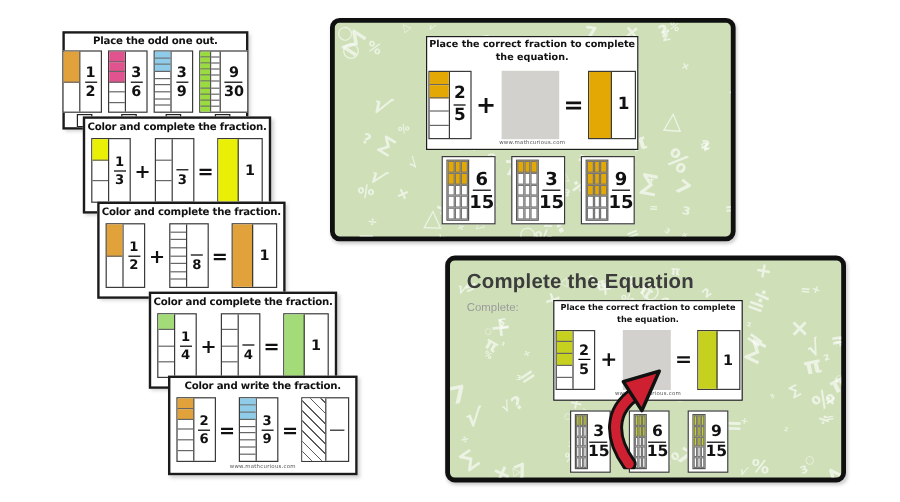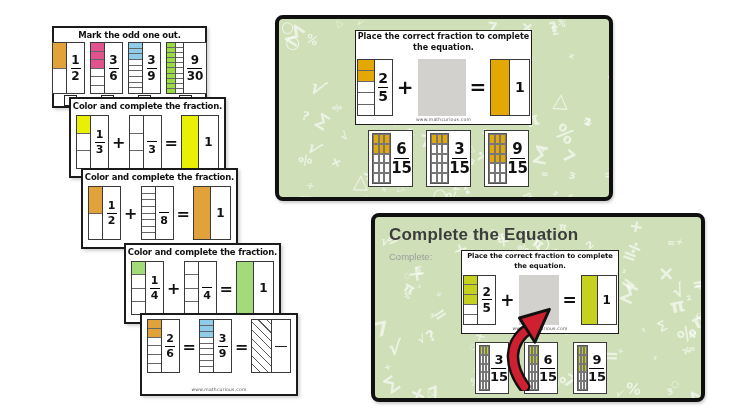--- a/index.html
+++ b/index.html
@@ -60,21 +60,21 @@
                box-sizing:border-box;position:relative;}
   .ogrid{display:grid;border:1px solid #555;margin-left:3px;}
   .gcell{border:.5px solid #777;box-sizing:border-box;}
   .arrow{position:absolute;left:128px;top:86px;width:58px;height:88px;z-index:6;}
 </style>
 </head>
 <body>
 
 <div id="stack">
     <div class="sheet-card" style="left: 52px; top: 26px; width: 155px; height: 82px; z-index: 1;">
-      <div class="sheet-title">Mark the odd one out.</div>
+      <div class="sheet-title">Place the odd one out.</div>
       <div class="units-row">
         <div class="unit" style="height: 52px;">
           <div class="strip">
             <div class="strip-col" style="width: 13px;">
               <div class="cell" style="background: rgb(226, 162, 59);"></div>
               <div class="cell"></div>
             </div>
           </div>
           <div class="fracbox" style="width: 17px;">
             <div class="frac" style="font-size: 12px;">
@@ -305,20 +305,21 @@
           </div>
         </div>
         <div class="op" style="font-size: 16px;">=</div>
         <div class="unit" style="height: 54px; width: 38px;">
           <div class="whole-fill" style="width: 16px; background: rgb(162, 219, 119);"></div>
           <div class="whole-label" style="font-size: 12px;">1</div>
         </div>
       </div>
     </div>
     <div class="sheet-card" style="left: 140px; top: 313px; width: 158px; height: 83px; z-index: 5;">
+      <div class="sheet-title">Color and write the fraction.</div>
       <div class="eq-row">
         <div class="unit" style="height: 54px;">
           <div class="strip">
             <div class="strip-col" style="width: 13px;">
               <div class="cell" style="background: rgb(226, 162, 59);"></div>
               <div class="cell" style="background: rgb(226, 162, 59);"></div>
               <div class="cell"></div>
               <div class="cell"></div>
               <div class="cell"></div>
               <div class="cell"></div>

